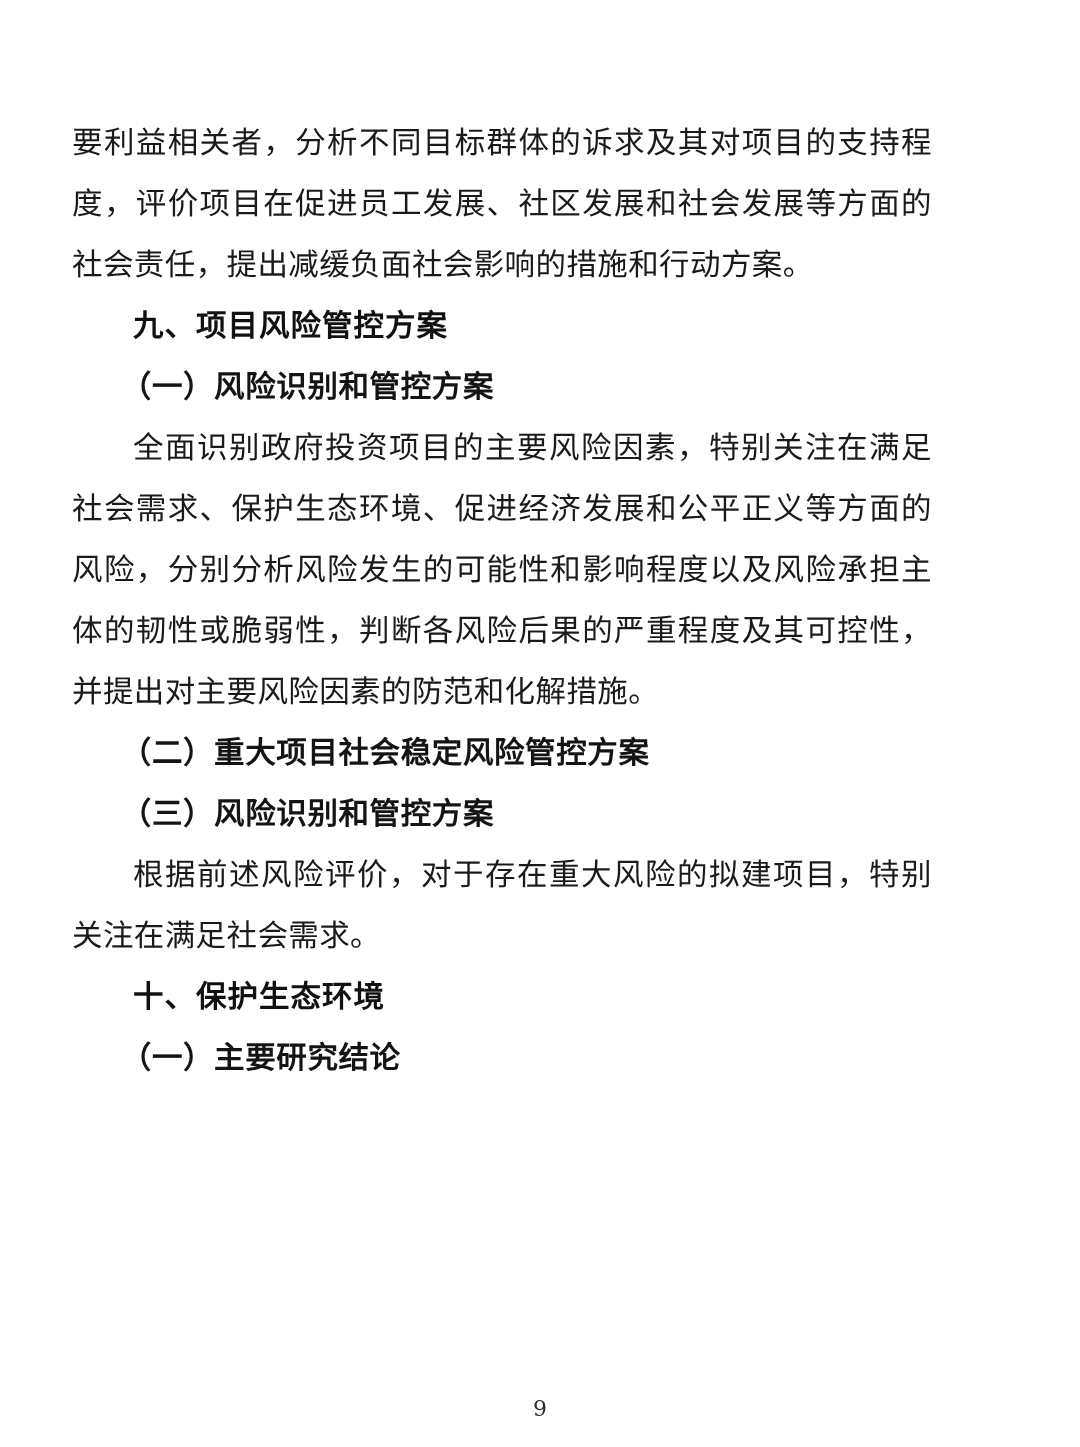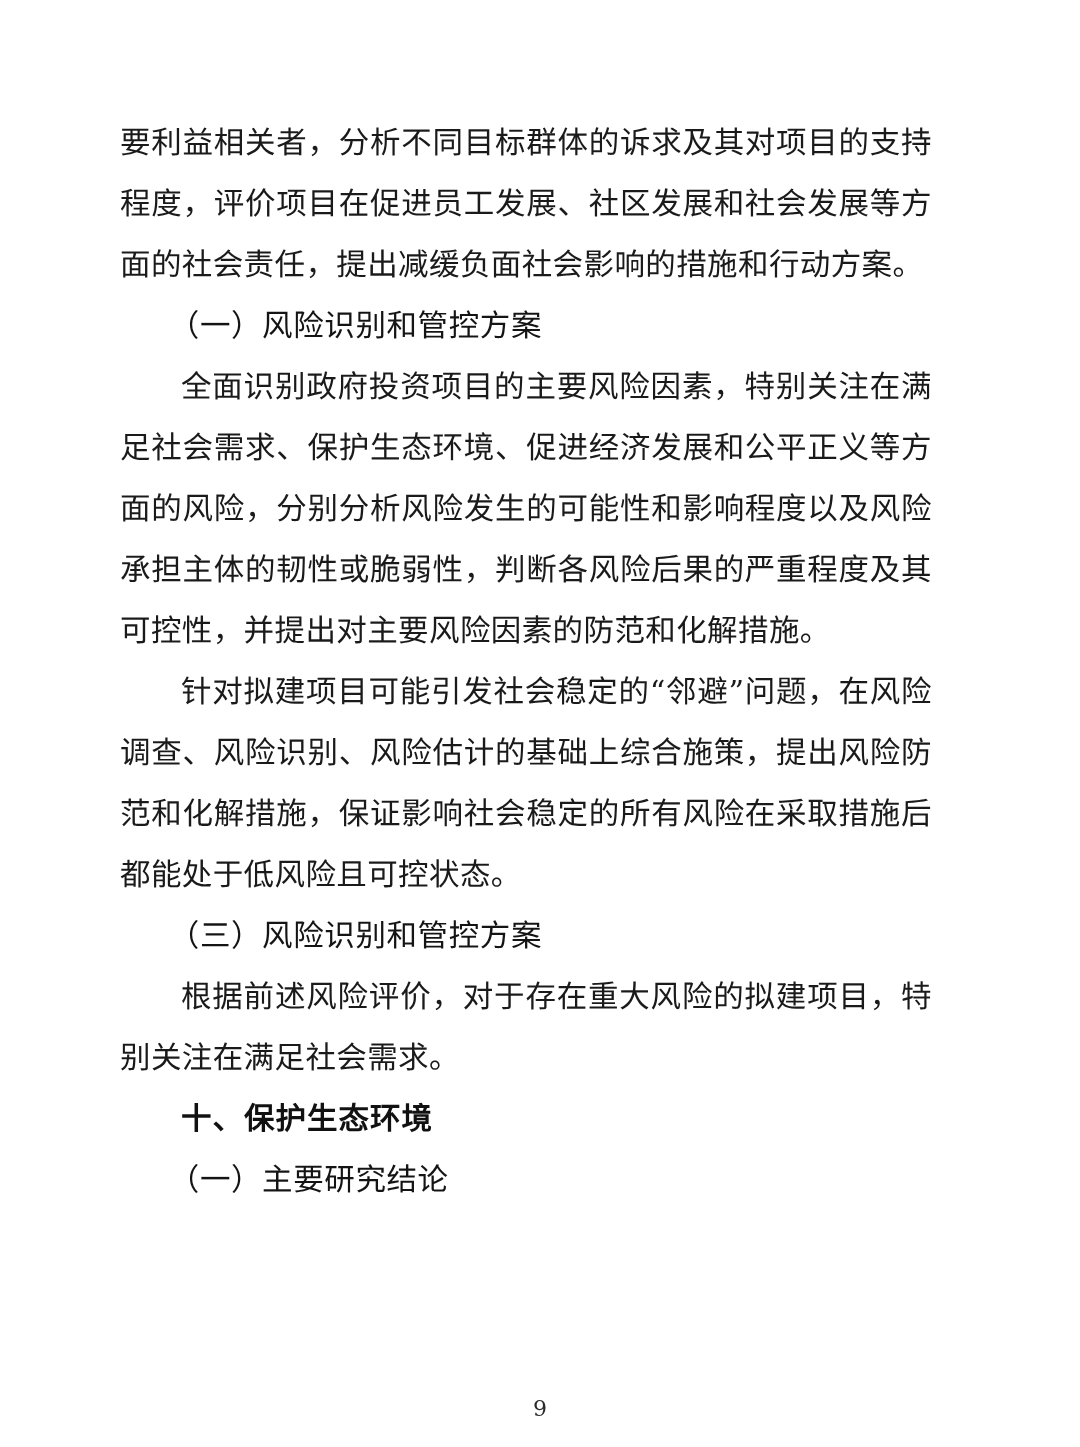--- a/index.html
+++ b/index.html
@@ -9,21 +9,21 @@
     background: #ffffff;
   }
   .page {
     position: relative;
     width: 1080px;
     height: 1447px;
     margin: 0 auto;
     background: #ffffff;
     overflow: hidden;
     box-sizing: border-box;
-    padding: 112px 148px 40px 120px;
+    padding: 112px 148px 40px 72px;
     font-family: "DejaVu Serif", "Liberation Serif", serif;
     color: #1c1c1c;
   }
   .body-text {
     font-size: 30.5px;
     line-height: 61px;
     text-align: justify;
     text-justify: inter-ideograph;
     letter-spacing: 0.4px;
     margin: 0;
@@ -37,21 +37,21 @@
     line-height: 61px;
     font-weight: 700;
     margin: 0;
     text-indent: 2em;
     letter-spacing: 1px;
     color: #111111;
   }
   .subheading {
     font-size: 30.5px;
     line-height: 61px;
-    font-weight: 400;
+    font-weight: 700;
     margin: 0;
     text-indent: 1.6em;
     letter-spacing: 0.6px;
     color: #141414;
   }
   .para + .heading,
   .para + .subheading {
     margin-top: 0;
   }
   .page-number {
@@ -65,27 +65,28 @@
     font-family: "DejaVu Serif", "Liberation Serif", serif;
   }
 </style>
 </head>
 <body>
 
 <div class="page">
 
   <p class="body-text para">要利益相关者，分析不同目标群体的诉求及其对项目的支持程度，评价项目在促进员工发展、社区发展和社会发展等方面的社会责任，提出减缓负面社会影响的措施和行动方案。</p>
 
+  <p class="heading">九、项目风险管控方案</p>
 
   <p class="subheading">（一）风险识别和管控方案</p>
 
   <p class="body-text para indent">全面识别政府投资项目的主要风险因素，特别关注在满足社会需求、保护生态环境、促进经济发展和公平正义等方面的风险，分别分析风险发生的可能性和影响程度以及风险承担主体的韧性或脆弱性，判断各风险后果的严重程度及其可控性，并提出对主要风险因素的防范和化解措施。</p>
 
+  <p class="subheading">（二）重大项目社会稳定风险管控方案</p>
 
-  <p class="body-text para indent">针对拟建项目可能引发社会稳定的“邻避”问题，在风险调查、风险识别、风险估计的基础上综合施策，提出风险防范和化解措施，保证影响社会稳定的所有风险在采取措施后都能处于低风险且可控状态。</p>
 
   <p class="subheading">（三）风险识别和管控方案</p>
 
   <p class="body-text para indent">根据前述风险评价，对于存在重大风险的拟建项目，特别关注在满足社会需求。</p>
 
   <p class="heading">十、保护生态环境</p>
 
   <p class="subheading">（一）主要研究结论</p>
 
   <div class="page-number">9</div>

